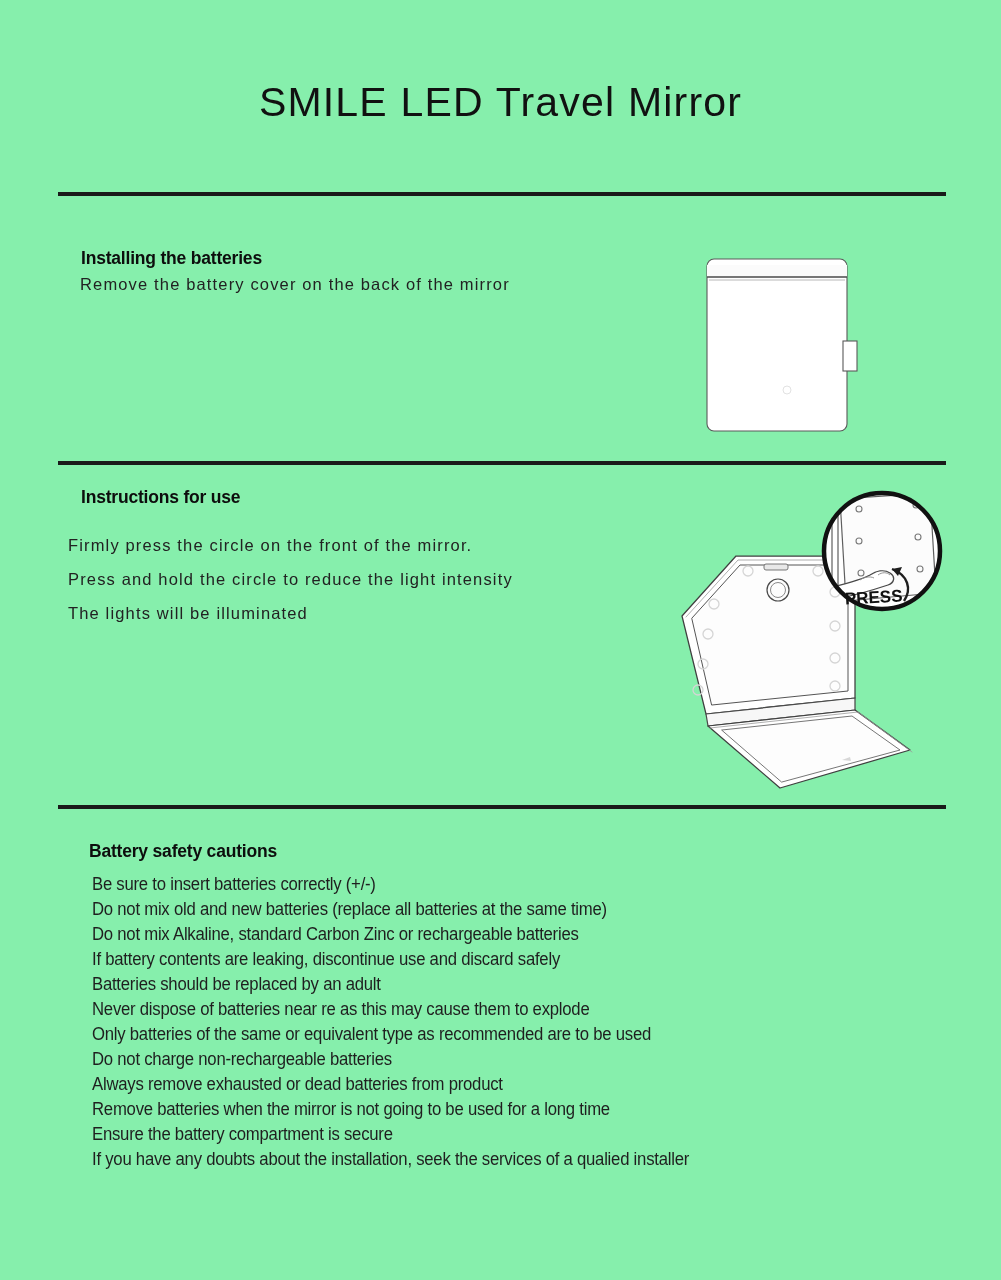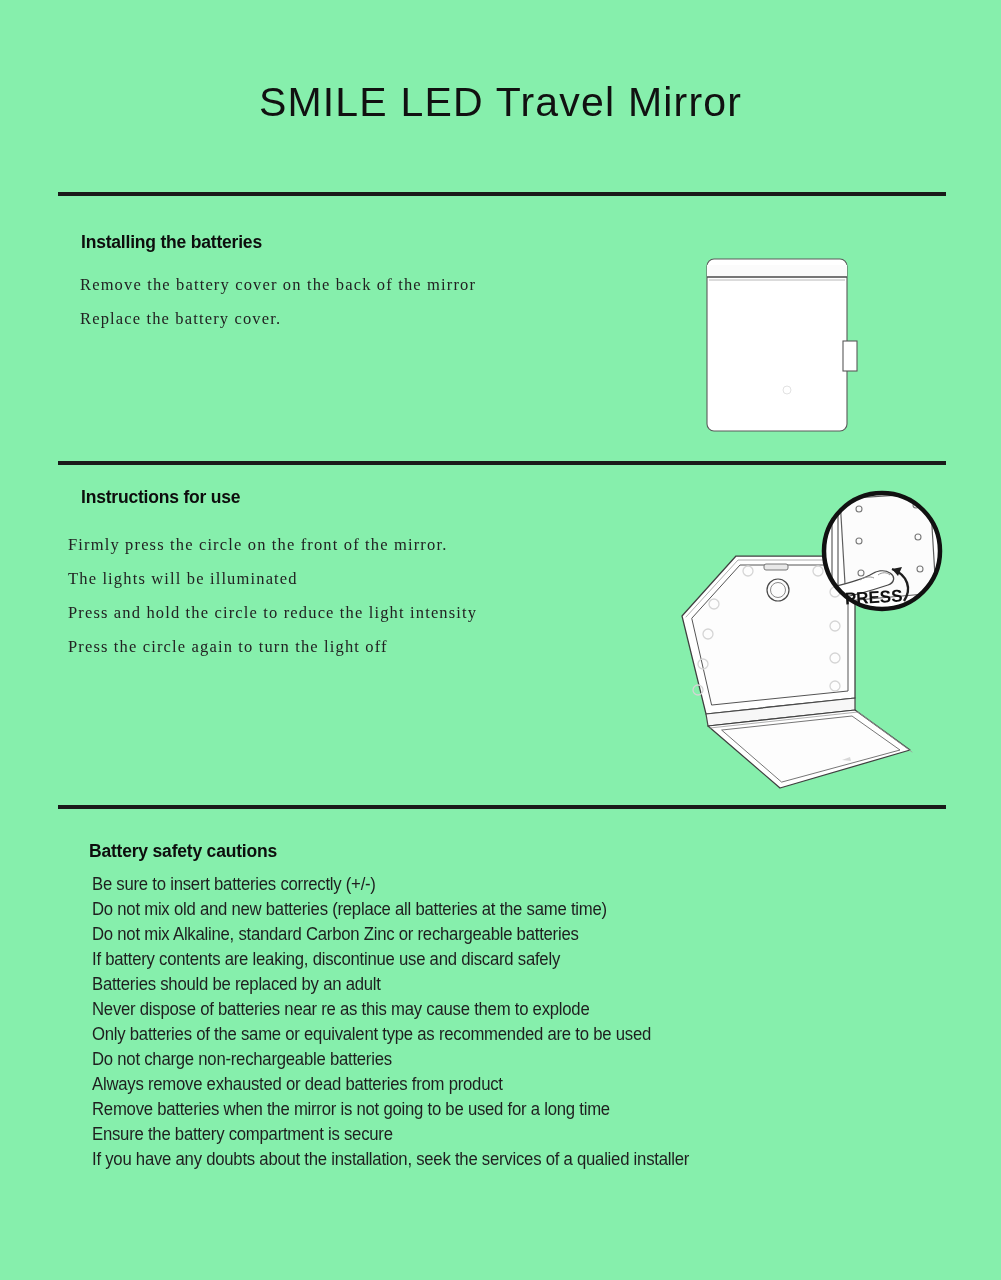--- a/index.html
+++ b/index.html
@@ -62,31 +62,31 @@
   
   .sec-heading {
     position: absolute;
     font-family: "Liberation Sans", sans-serif;
     font-weight: bold;
     font-size: 17.5px;
     letter-spacing: -0.2px;
     color: #0d0d0d;
     white-space: nowrap;
   }
-  #heading-install  { left: 81px;  top: 232px; }
+  #heading-install  { left: 81px;  top: 248px; }
   #heading-use      { left: 81px;  top: 487px; }
   #heading-caution  { left: 89px;  top: 841px; }
 
   
   .spaced-list {
     position: absolute;
     margin: 0;
     padding: 0;
     list-style: none;
-    font-family: Liberation Serif, serif;
+    font-family: Liberation Sans, sans-serif;
     font-size: 16.5px;
     font-weight: 400;
     letter-spacing: 1.15px;
     color: #222222;
   }
   .spaced-list li {
     white-space: nowrap;
     line-height: 33.5px;
   }
   #list-install { left: 80px; top: 268px; }
@@ -133,43 +133,41 @@
   </div>
 
   <div class="rule rule-1"></div>
   <div class="rule rule-2"></div>
   <div class="rule rule-3"></div>
 
   <div class="sec-heading" id="heading-install">Installing the batteries</div>
 
   <ul class="spaced-list" id="list-install">
     <li>Remove the battery cover on the back of the mirror</li>
-    <li>Replace the battery cover.</li>
   </ul>
 
   <svg class="illus" id="illus-battery-cover" viewBox="0 0 164 180">
 
     <rect x="4" y="4" width="140" height="172" rx="7" ry="7" fill="#ffffff" stroke="#5a5a5a" stroke-width="1.1"></rect>
 
     <rect x="4" y="10" width="140" height="12" fill="#fbfbfb" stroke="none"></rect>
     <line x1="4" y1="22" x2="144" y2="22" stroke="#4a4a4a" stroke-width="1.6"></line>
     <line x1="6" y1="25" x2="142" y2="25" stroke="#b8b8b8" stroke-width="1"></line>
 
     <rect x="140" y="86" width="14" height="30" fill="#ffffff" stroke="#5a5a5a" stroke-width="1.1"></rect>
 
     <circle cx="84" cy="135" r="4" fill="none" stroke="#e2e2e2" stroke-width="1"></circle>
   </svg>
 
   <div class="sec-heading" id="heading-use">Instructions for use</div>
 
   <ul class="spaced-list" id="list-use">
     <li>Firmly press the circle on the front of the mirror.</li>
+    <li>Press and hold the circle to reduce the light intensity</li>
     <li>The lights will be illuminated</li>
-    <li>Press and hold the circle to reduce the light intensity</li>
-    <li>Press the circle again to turn the light off</li>
   </ul>
 
   <svg class="illus" id="illus-mirror-open" viewBox="0 0 246 256">
     <g fill="none" stroke="#3f3f3f" stroke-width="1.25" stroke-linejoin="round" stroke-linecap="round">
 
       <path d="M10 78 L64 18 L183 18 L183 160 L34 176 Z" fill="#ffffff"></path>
 
       <path d="M20 80 L68 27 L176 27 L176 153 L40 167 Z" fill="#fdfdfd" stroke="#555555" stroke-width="1"></path>
 
       <path d="M14 79 L66 22 L180 22" stroke="#9a9a9a" stroke-width="0.8"></path>

